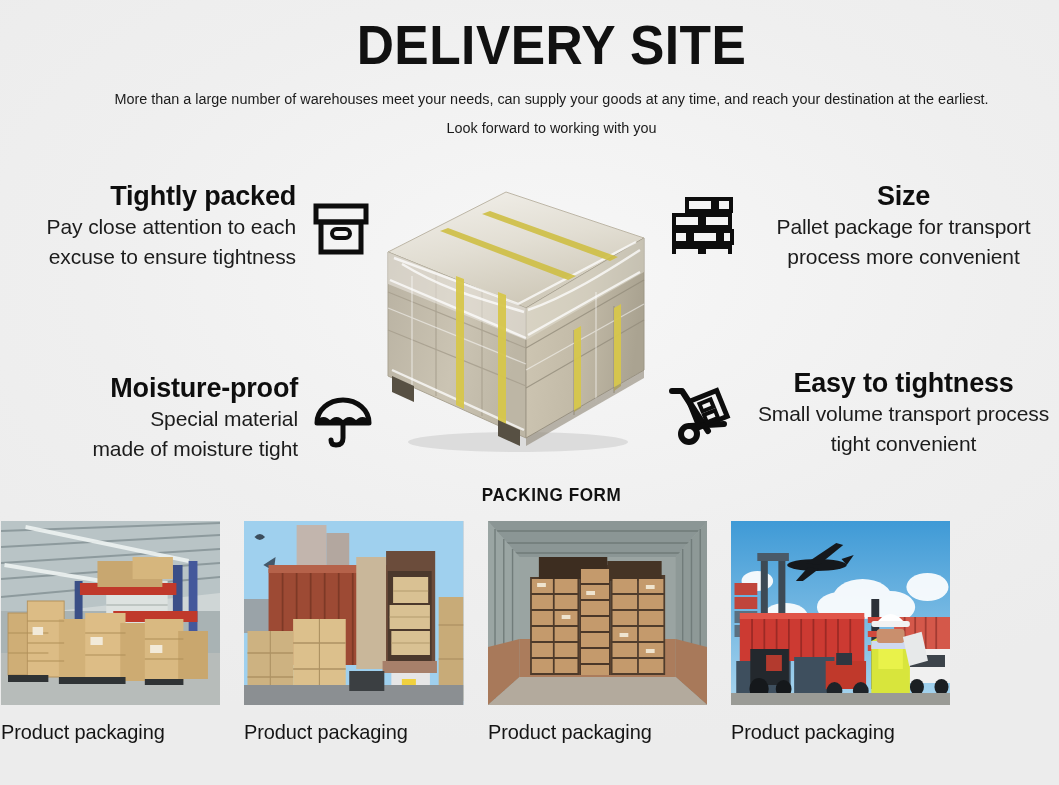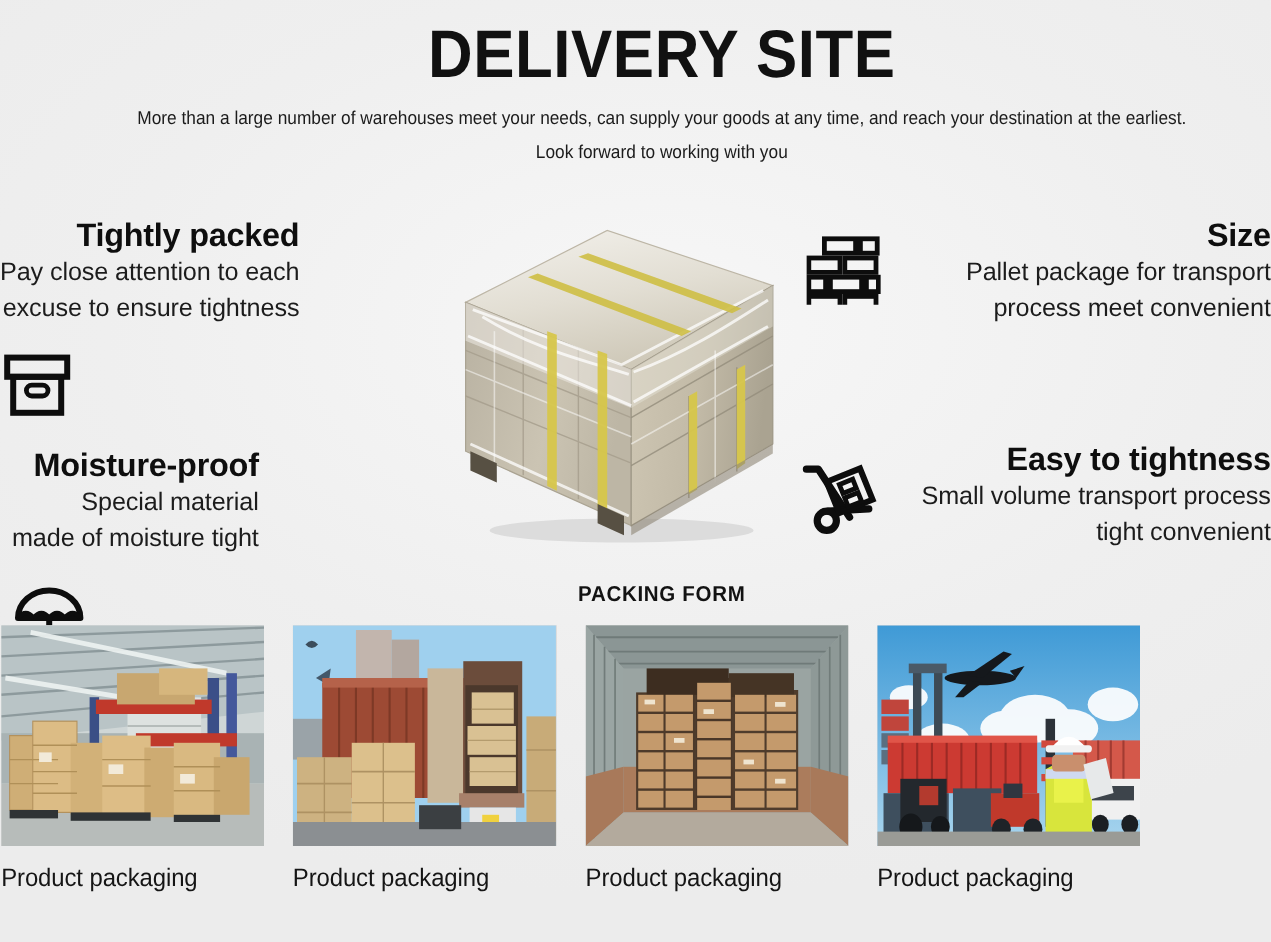--- a/index.html
+++ b/index.html
@@ -64,27 +64,27 @@
     position: absolute;
     display: flex;
     align-items: flex-start;
   }
   .feature .icon {
     flex: 0 0 auto;
     display: block;
   }
   .feature .f-text { flex: 1 1 auto; }
 
-  .feature.left { flex-direction: column; }
+  .feature.left { flex-direction: row; margin-left: 12px; }
   .feature.left .f-text { text-align: right; padding-right: 14px; }
   .feature.left .icon { order: 2; margin-top: 18px; }
   .feature.left .f-text { order: 1; }
 
   .feature.right .icon { margin-top: 16px; margin-right: 14px; }
-  .feature.right .f-text { text-align: right; }
+  .feature.right .f-text { text-align: center; }
 
   .f-head {
     font-size: 27px;
     line-height: 32px;
     font-weight: 700;
     color: #0e0e0e;
     white-space: nowrap;
     letter-spacing: -0.2px;
   }
   .f-body {
@@ -211,21 +211,21 @@
         <rect x="2" y="35" width="14" height="12" fill="none" stroke="#0d0d0d" stroke-width="4"></rect>
         <rect x="20" y="35" width="26" height="12" fill="none" stroke="#0d0d0d" stroke-width="4"></rect>
         <rect x="50" y="35" width="10" height="12" fill="none" stroke="#0d0d0d" stroke-width="4"></rect>
         <rect x="2" y="51" width="26" height="11" fill="none" stroke="#0d0d0d" stroke-width="4"></rect>
         <rect x="32" y="51" width="26" height="11" fill="none" stroke="#0d0d0d" stroke-width="4"></rect>
       </svg>
     </span>
     <div class="f-text">
       <div class="f-head">Size</div>
       <div class="f-body">Pallet package for transport
-process meet convenient</div>
+process more convenient</div>
     </div>
   </div>
 
   <div class="feature right" id="feature-easy">
     <span class="icon">
       <svg width="66" height="62" viewBox="0 0 66 62">
         <path d="M4 8 L14 8 L40 48" fill="none" stroke="#0d0d0d" stroke-width="6" stroke-linecap="round" stroke-linejoin="round"></path>
         <path d="M22 43 L56 41" fill="none" stroke="#0d0d0d" stroke-width="6" stroke-linecap="round"></path>
         <circle cx="21" cy="51" r="8" fill="none" stroke="#0d0d0d" stroke-width="6"></circle>
         <g transform="rotate(-22 40 26)">

